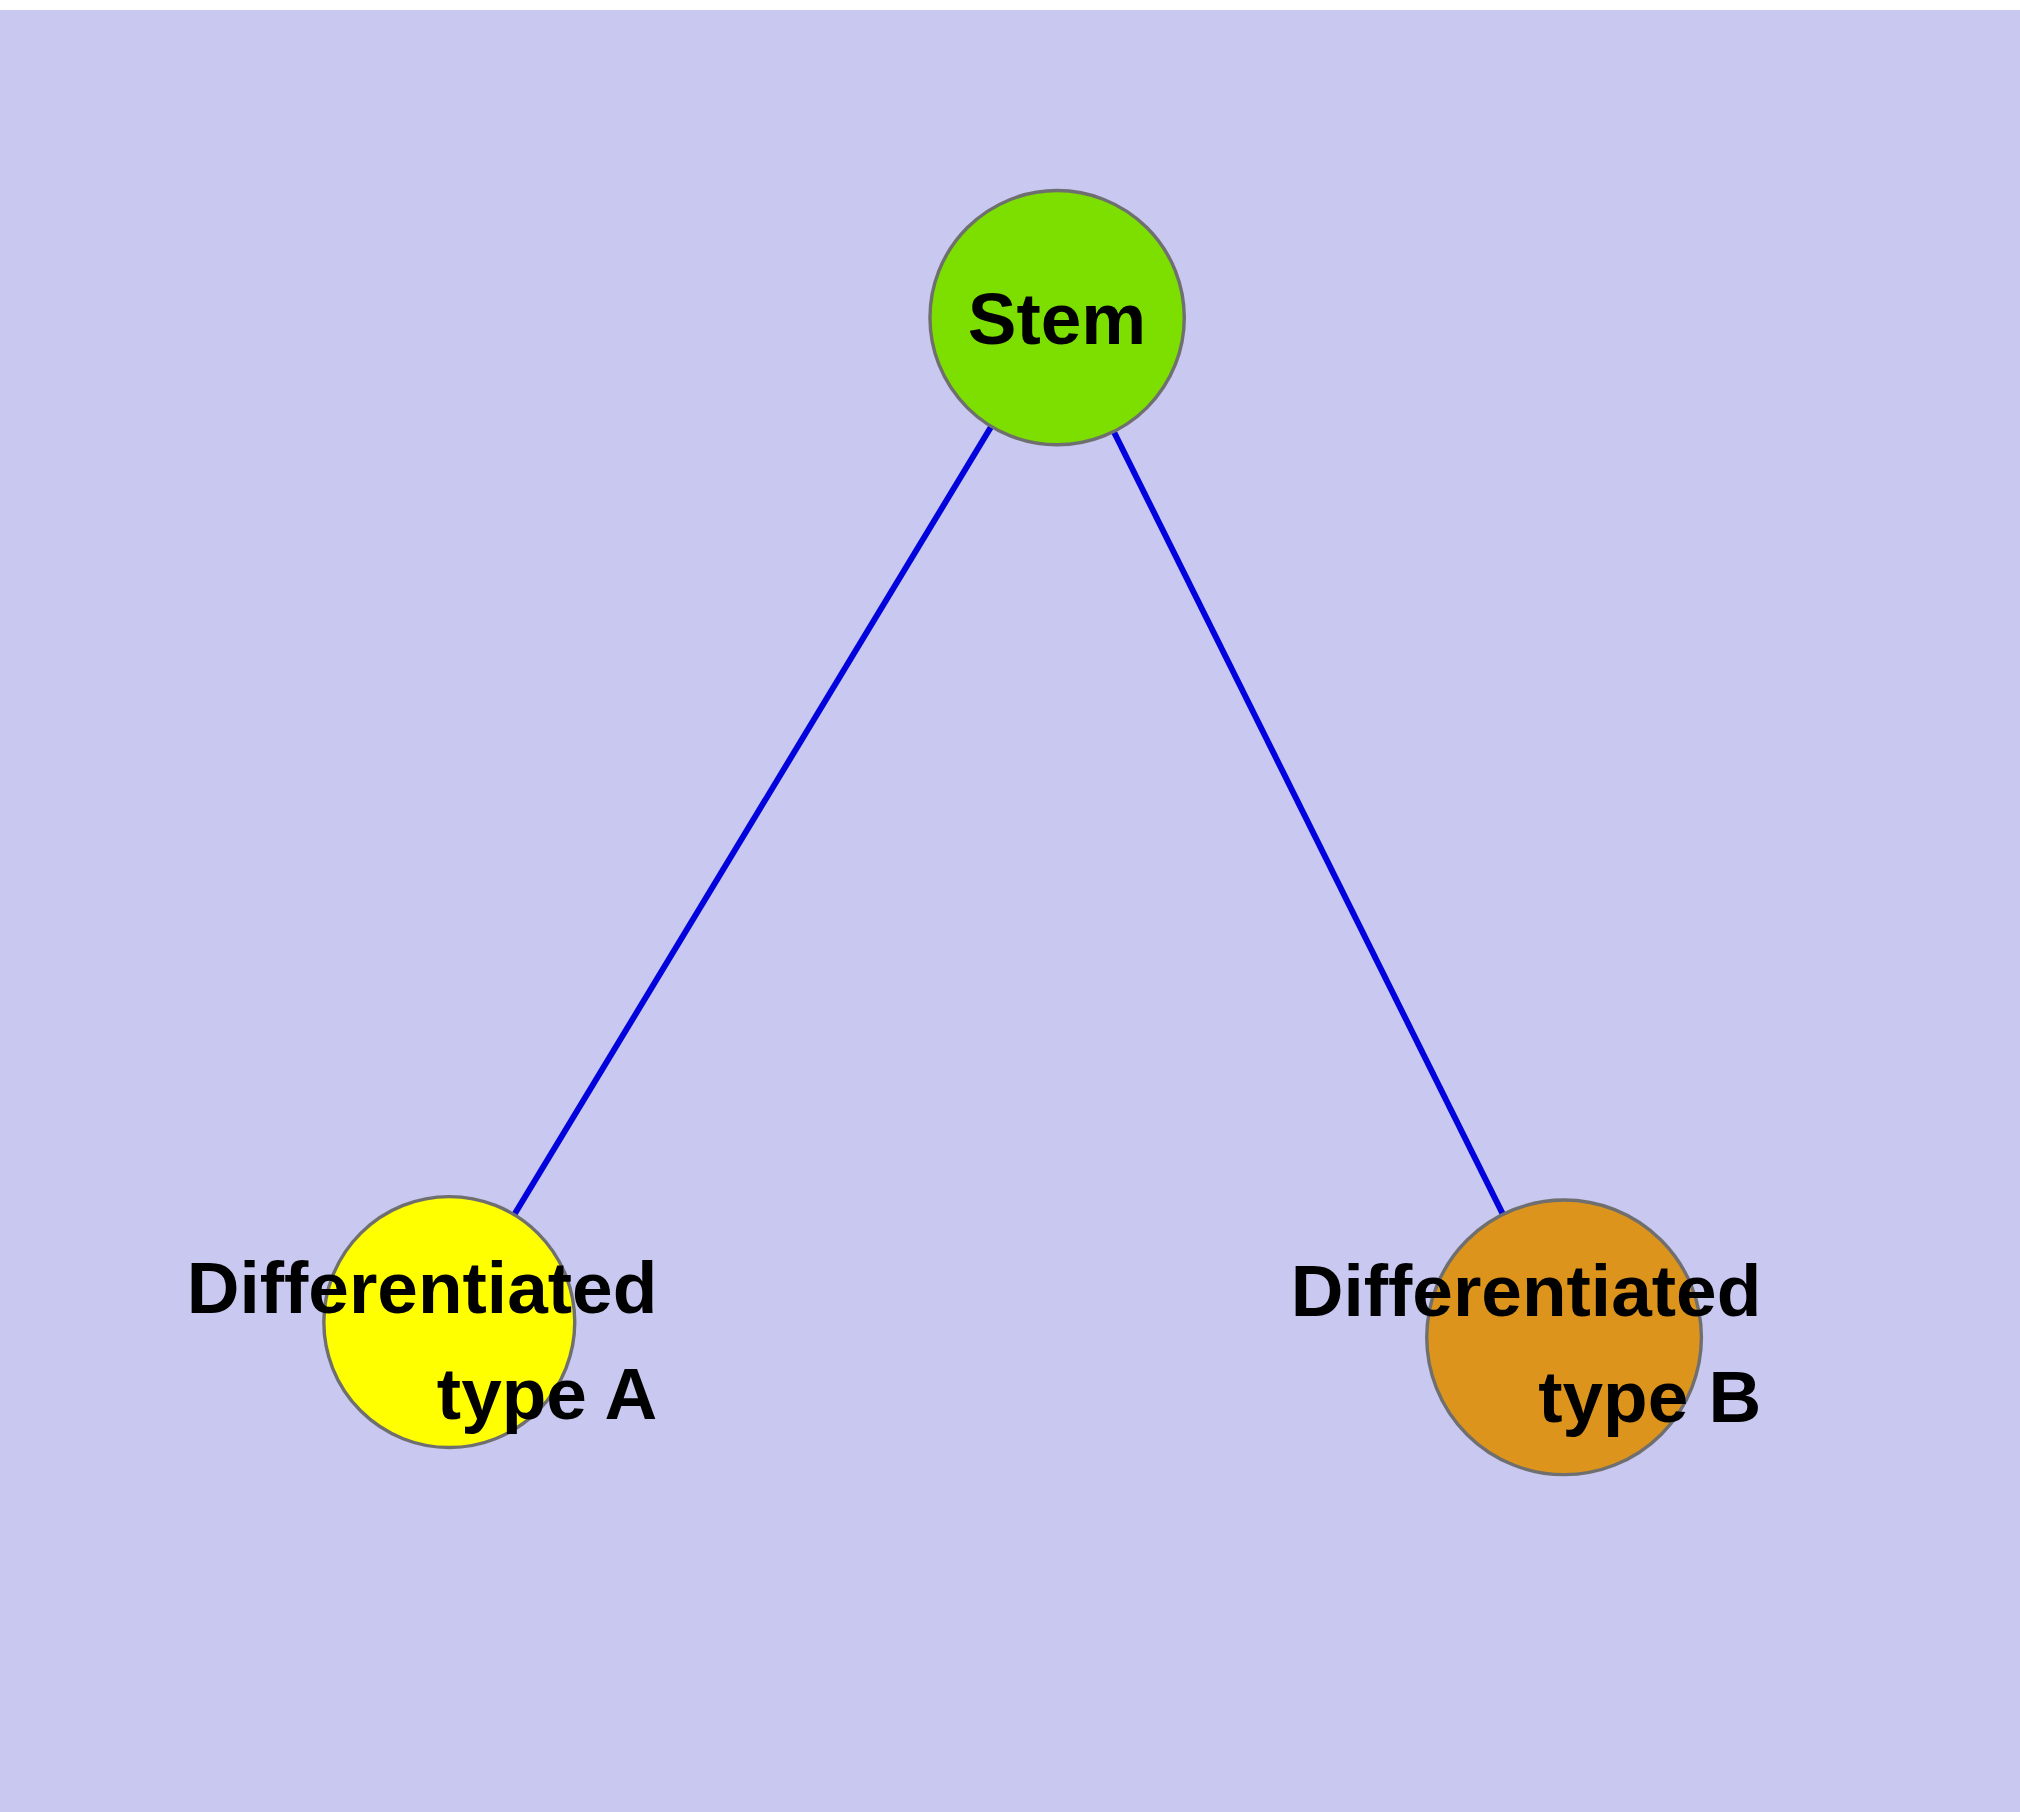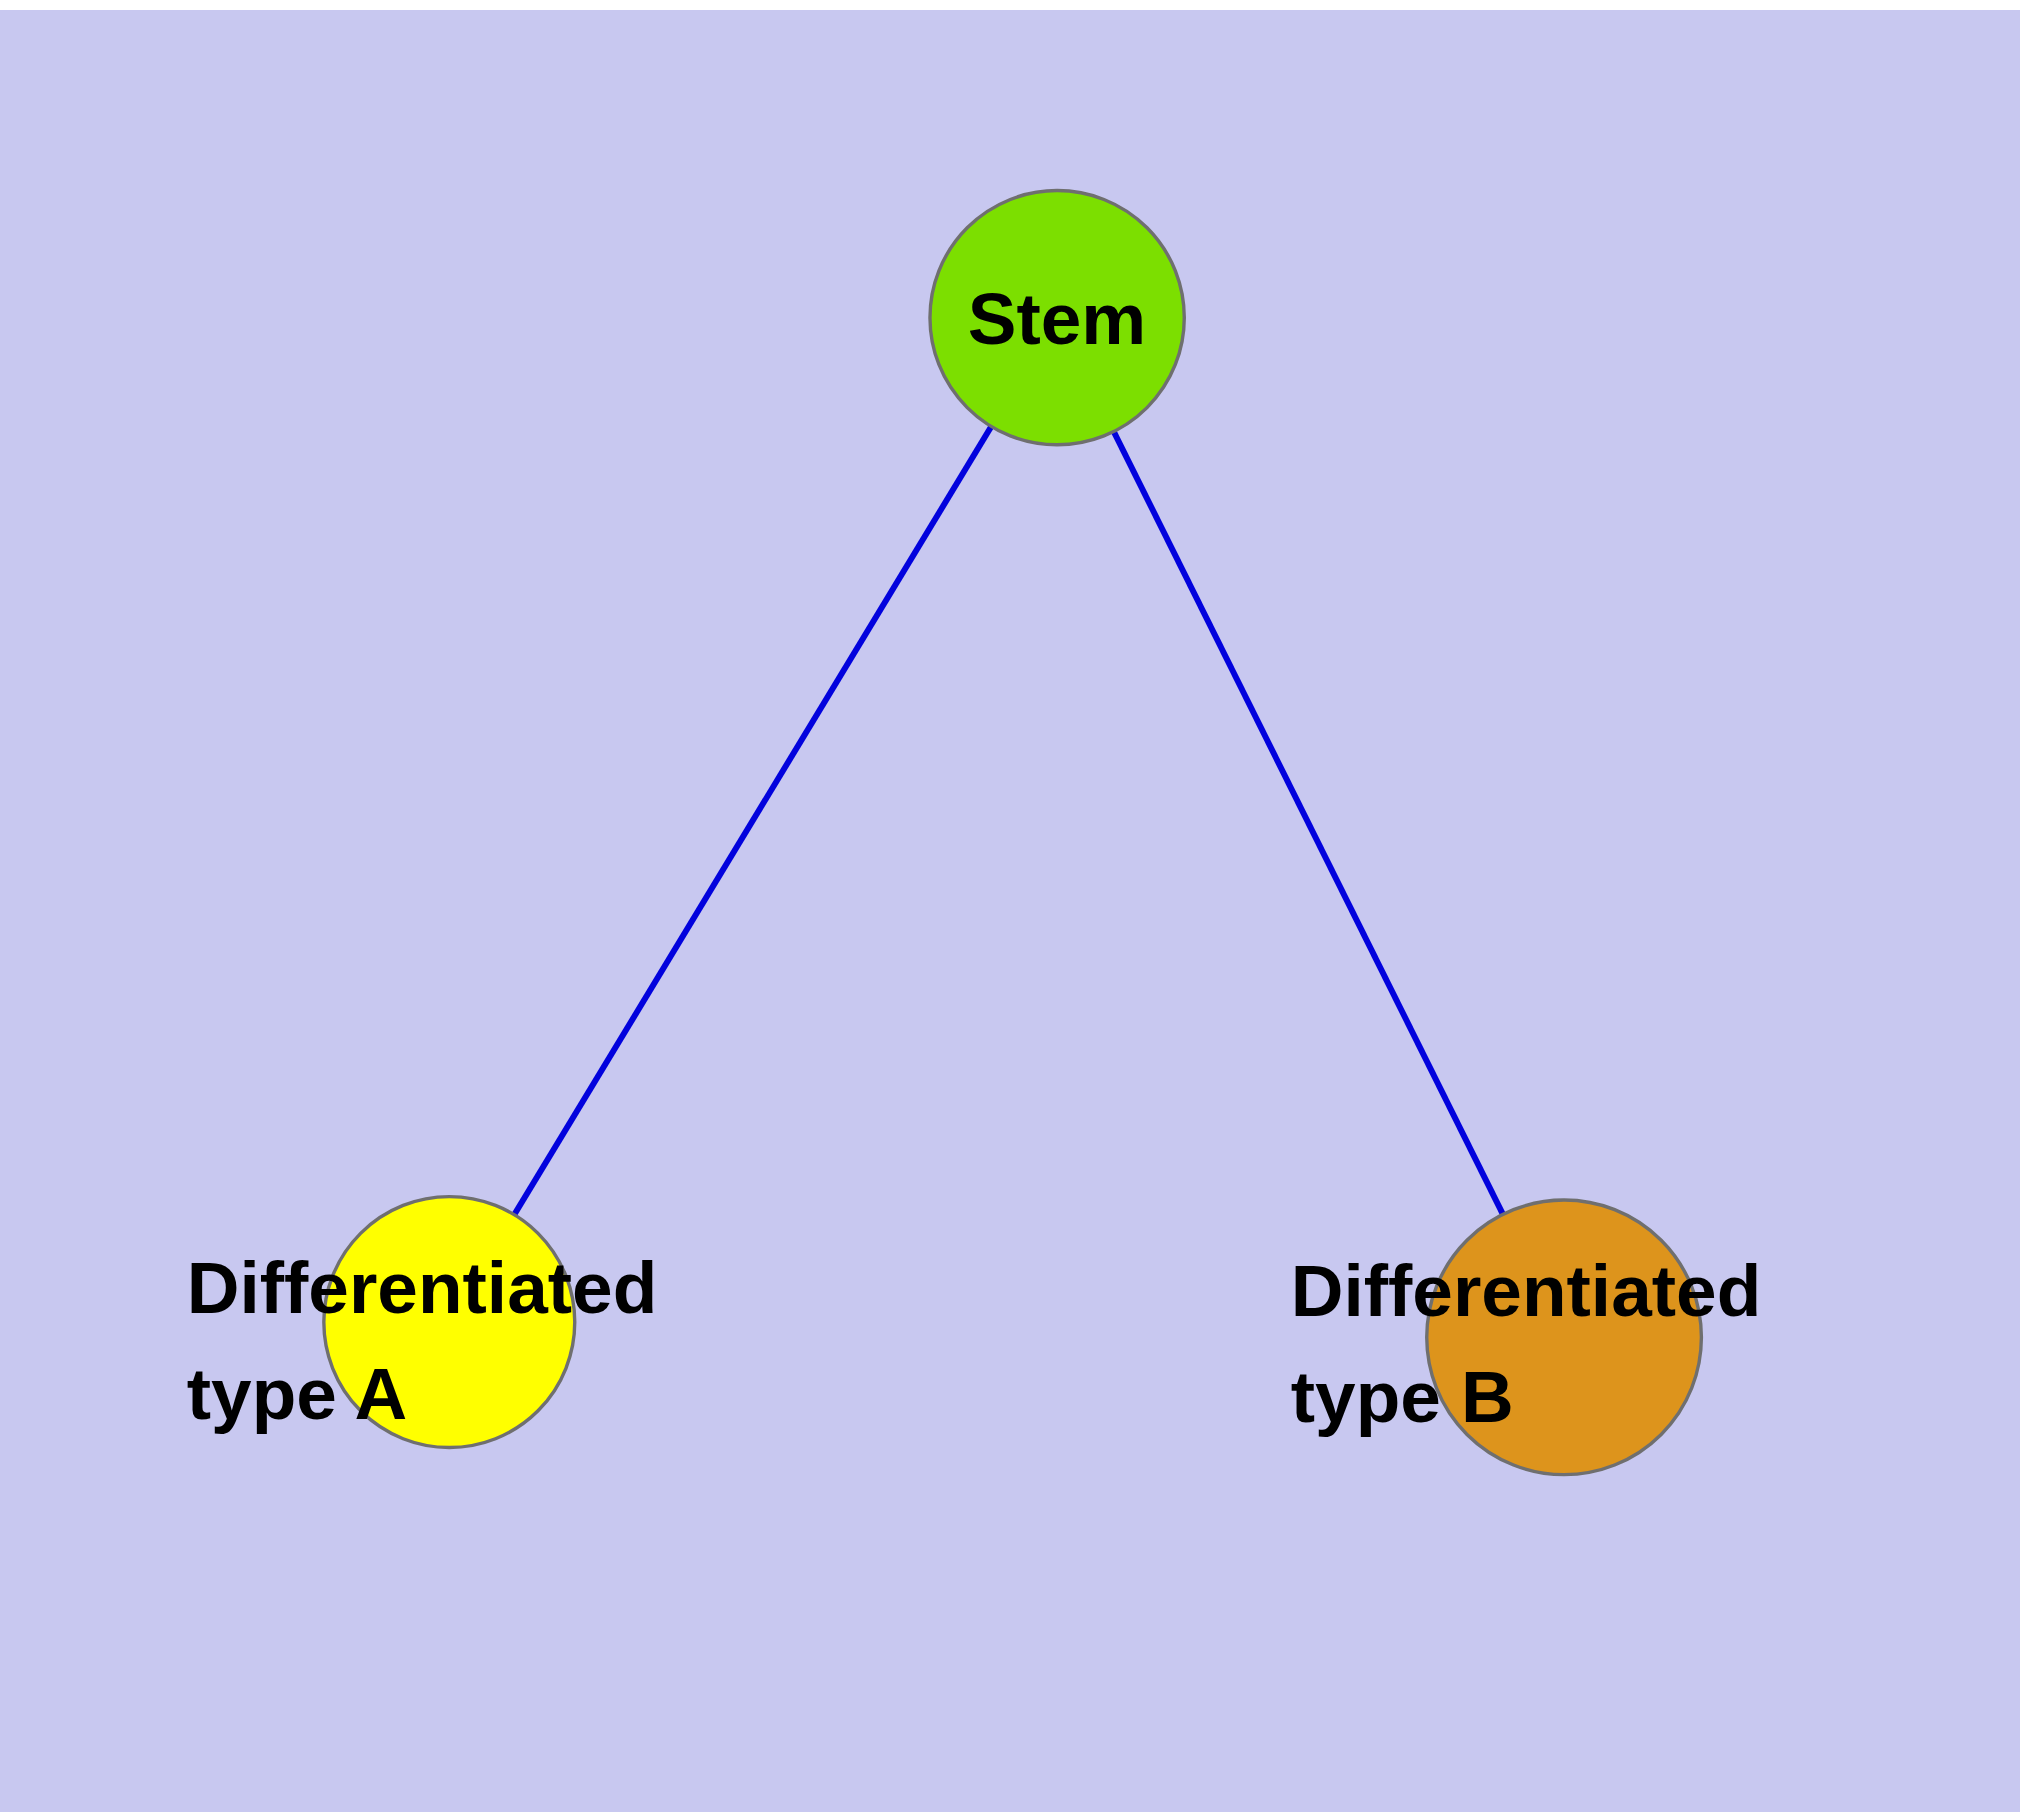--- a/index.html
+++ b/index.html
@@ -33,21 +33,21 @@
   .edge {
     stroke-width: 7;
     fill: none;
   }
   .node-circle {
     stroke-width: 4;
   }
   .node-label {
     position: absolute;
     transform: translate(-50%, -50%);
-    text-align: left;
+    text-align: right;
     white-space: pre-line;
     font-weight: bold;
     font-size: 73px;
     line-height: 106px;
     color: #000000;
     letter-spacing: 0px;
     user-select: none;
   }
   .node-label.stem {
     font-size: 73px;

